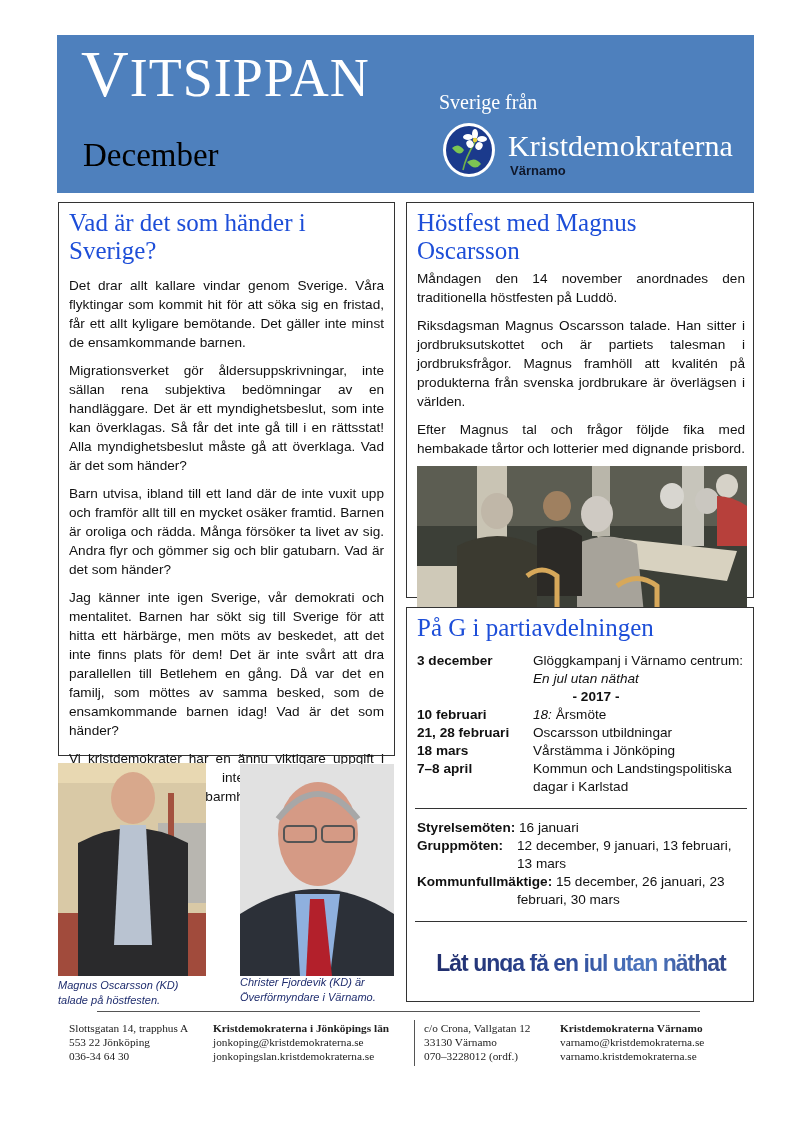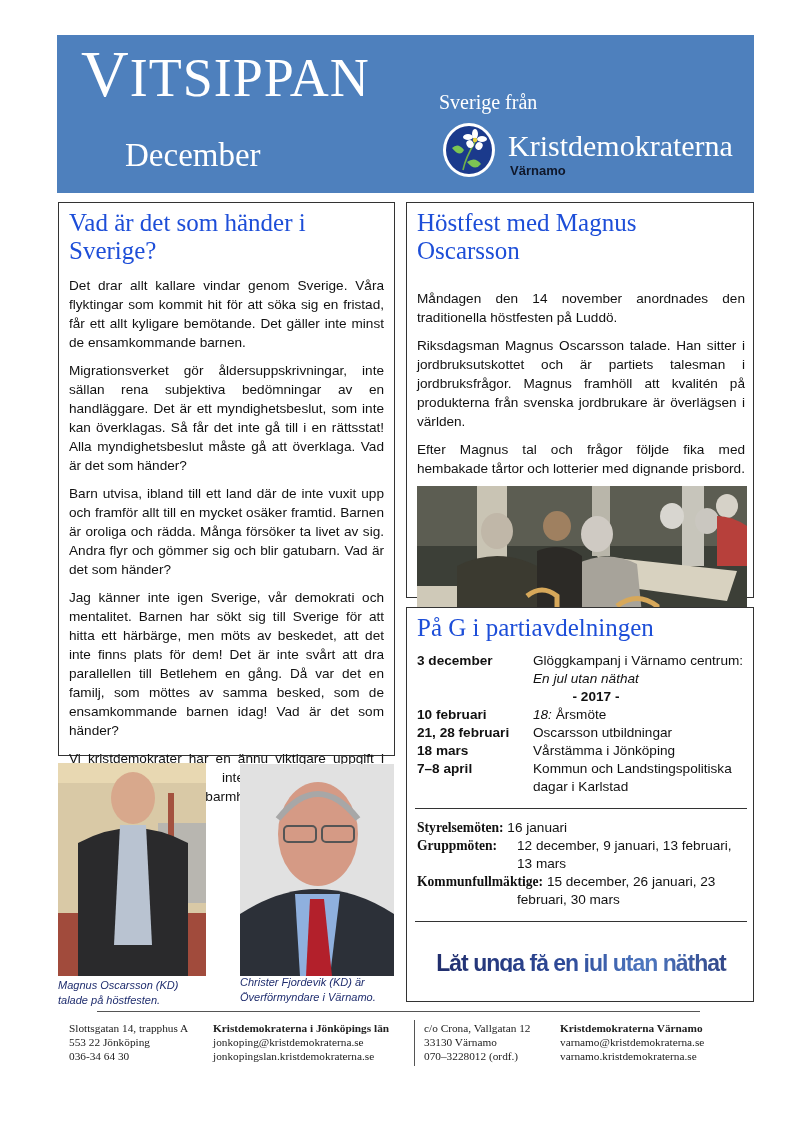--- a/index.html
+++ b/index.html
@@ -5,53 +5,53 @@
   html, body { margin: 0; padding: 0; background: #ffffff; }
   body { width: 794px; height: 1123px; position: relative; overflow: hidden;
          font-family: "Liberation Sans", sans-serif; color: #111; }
   .abs { position: absolute; }
 
   
   .masthead { left: 57px; top: 35px; width: 697px; height: 158px; background: #4e80bd; }
   .title { left: 24px; top: 6px; font-family: "Liberation Serif", serif; color: #fff;
            font-size: 54px; letter-spacing: 1px; line-height: 1; }
   .title .big { font-size: 66px; }
-  .month { left: 26px; top: 104px; font-family: "Liberation Serif", serif; color: #ffffff;
-           font-size: 33px; line-height: 1; margin-left: 42px; }
+  .month { left: 26px; top: 104px; font-family: "Liberation Serif", serif; color: #000000;
+           font-size: 33px; line-height: 1; }
   .tagline { left: 382px; top: 56px; font-family: "Liberation Serif", serif; color: #fff;
              font-size: 20px; }
   .logo { left: 384px; top: 87px; width: 56px; height: 56px; }
   .brand { left: 451px; top: 96px; font-family: "Liberation Serif", serif; color: #fff;
            font-size: 30px; line-height: 1; }
   .brand-sub { left: 453px; top: 128px; font-family: "Liberation Sans", sans-serif; color: #0f172a;
                font-size: 13px; font-weight: bold; }
 
   
   .box { border: 1.5px solid #333; background: #fff; box-sizing: border-box; }
   .box h2 { margin: 0; font-family: "Liberation Serif", serif; font-weight: normal;
             color: #1d4ed8; font-size: 25px; line-height: 1.1; }
   .box p { margin: 0 0 9px 0; font-size: 13.6px; line-height: 19px; text-align: justify; }
   .left-box { left: 58px; top: 202px; width: 337px; height: 554px; padding: 6px 10px 0 10px; }
   .left-box h2 { margin-bottom: 12px; }
   .sign { text-align: right; font-style: italic; font-size: 13.6px; }
 
   .right-box1 { left: 406px; top: 202px; width: 348px; height: 396px; padding: 6px 8px 0 10px; }
-  .right-box1 h2 { margin-bottom: 25px; }
+  .right-box1 h2 { margin-bottom: 5px; }
   .photo-party { width: 330px; height: 178px; margin-top: 6px; position: relative; overflow: hidden;
                  background: linear-gradient(180deg, #4b4f47 0%, #6b6a5a 40%, #3f4036 100%); }
 
   .right-box2 { left: 406px; top: 607px; width: 348px; height: 395px; padding: 6px 8px 0 10px; }
   .right-box2 h2 { margin-bottom: 10px; }
   .sched { font-size: 13.6px; line-height: 18px; }
   .row { display: flex; }
   .row .date { width: 116px; font-weight: bold; flex: none; }
   .row .desc { flex: 1; }
   .year { text-align: center; font-weight: bold; padding-left: 30px; }
   .hr { border: none; border-top: 1.3px solid #333; margin: 12px -2px 10px -2px; }
-  .meet .lbl { font-weight: bold; font-family: Liberation Serif, serif; }
+  .meet .lbl { font-weight: bold; }
   .banner { text-align: center; margin-top: 32px; font-family: "Liberation Sans", sans-serif;
             font-weight: bold; font-size: 23px; letter-spacing: -1px;
             background: linear-gradient(90deg, #1f2a66 0%, #2e4a98 45%, #4e78c0 70%, #2a3a7a 100%);
             -webkit-background-clip: text; background-clip: text; color: transparent; }
 
   
   .photo { background: #888; overflow: hidden; }
   .photo1 { left: 58px; top: 763px; width: 148px; height: 213px;
             background: linear-gradient(180deg, #e7d8b7 0%, #cfc3a5 25%, #9b8f80 50%, #6d5b4e 100%); }
   .photo2 { left: 240px; top: 764px; width: 154px; height: 212px;

